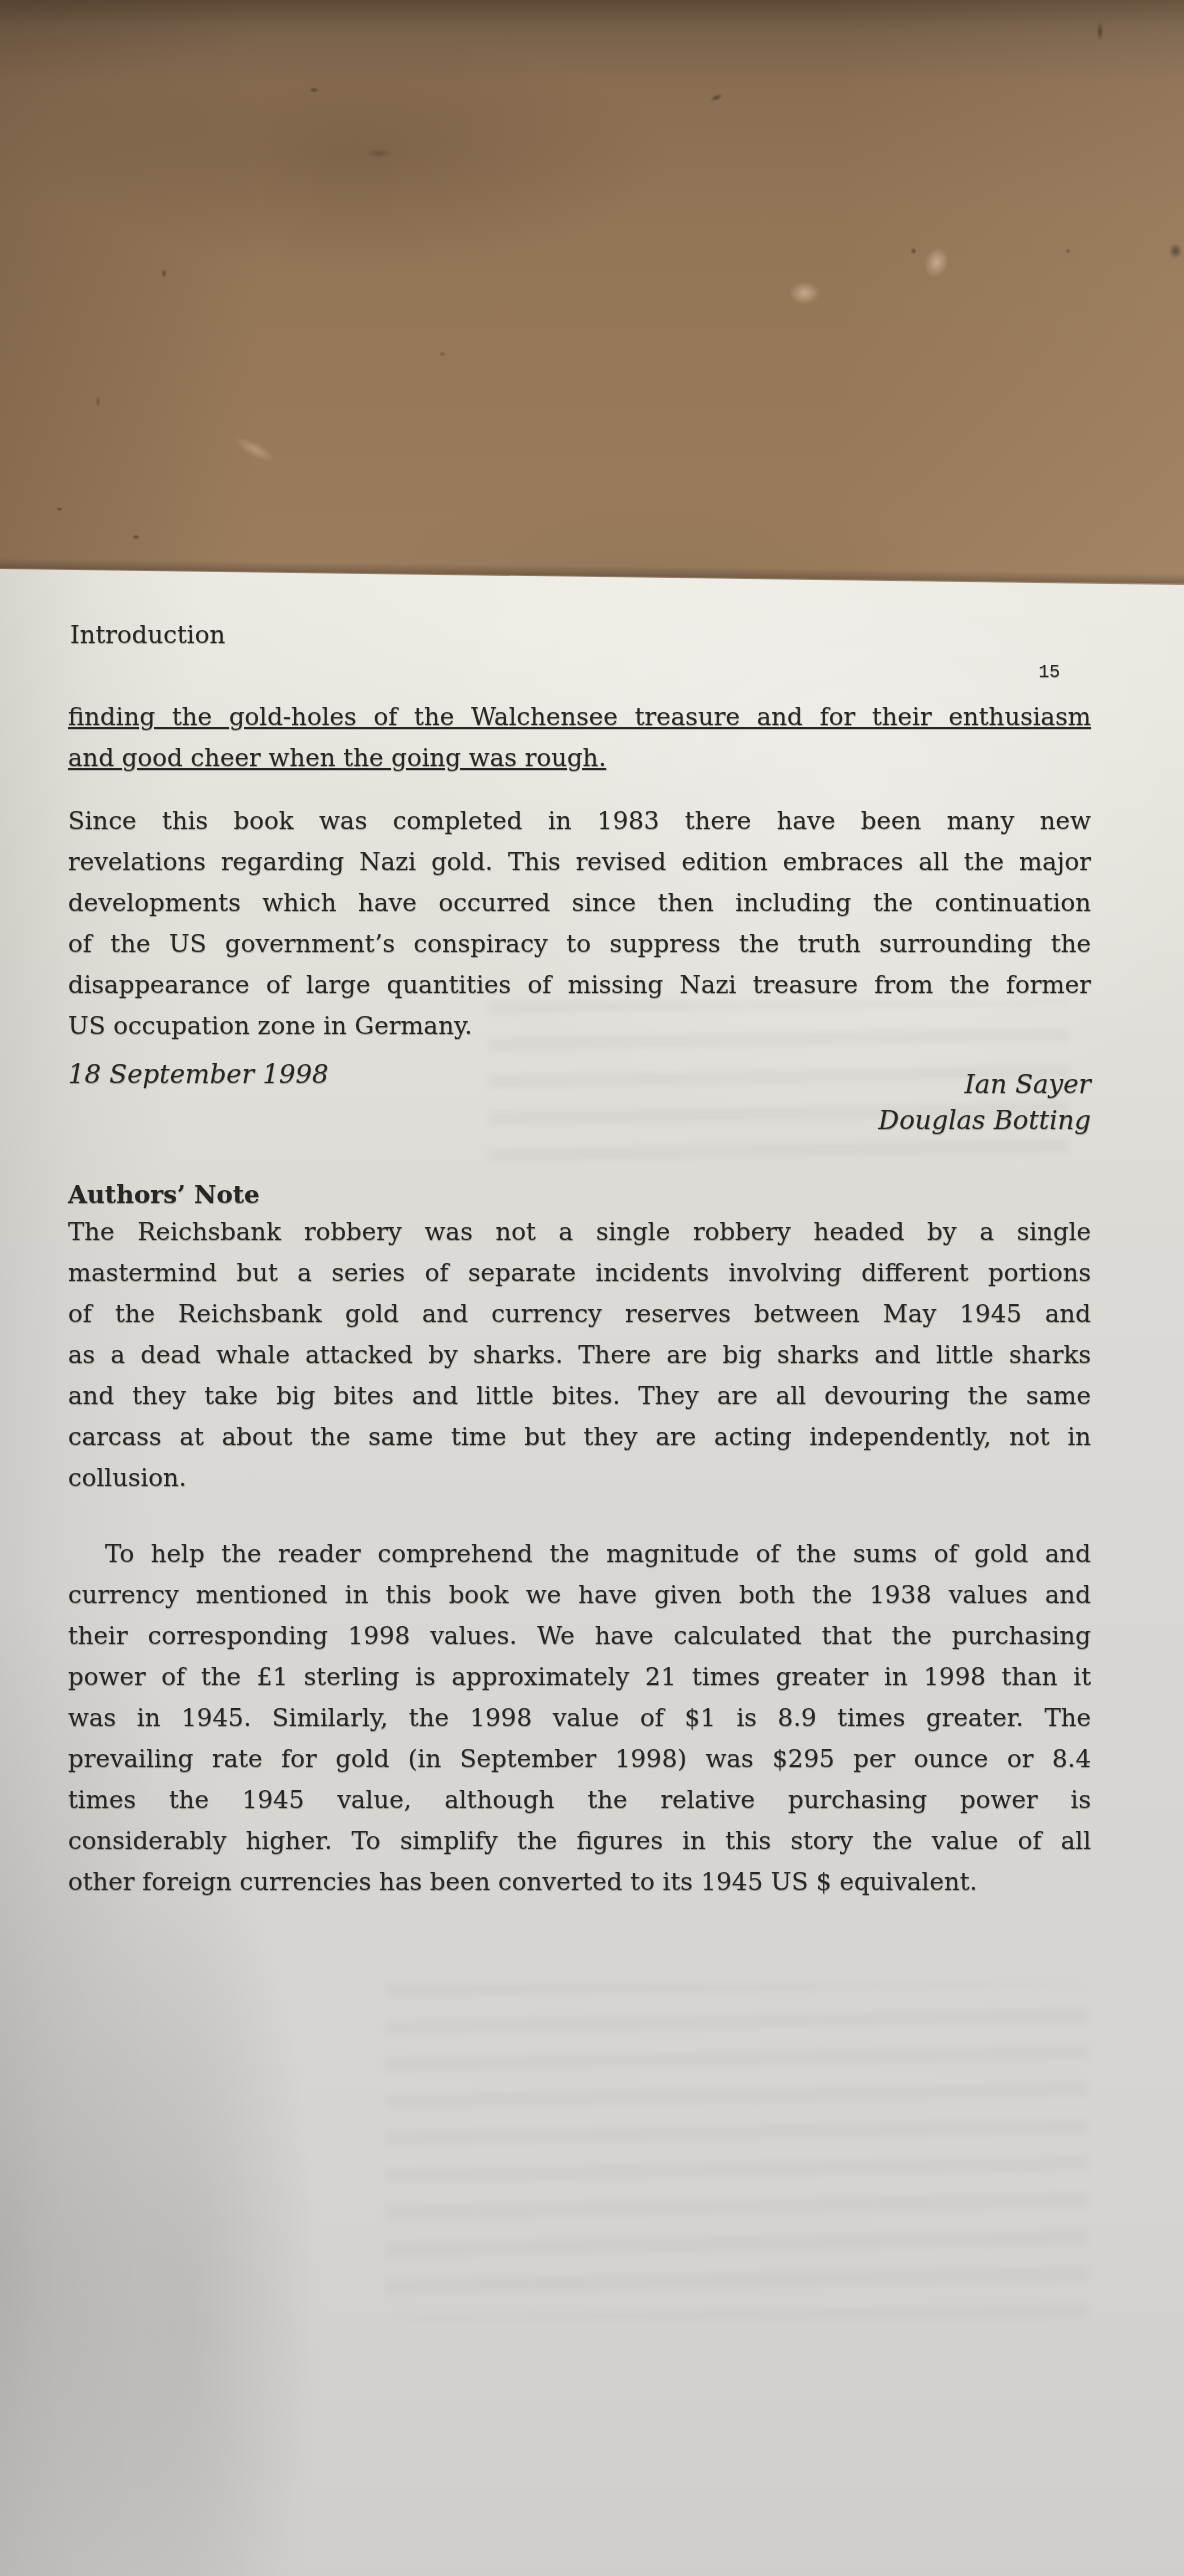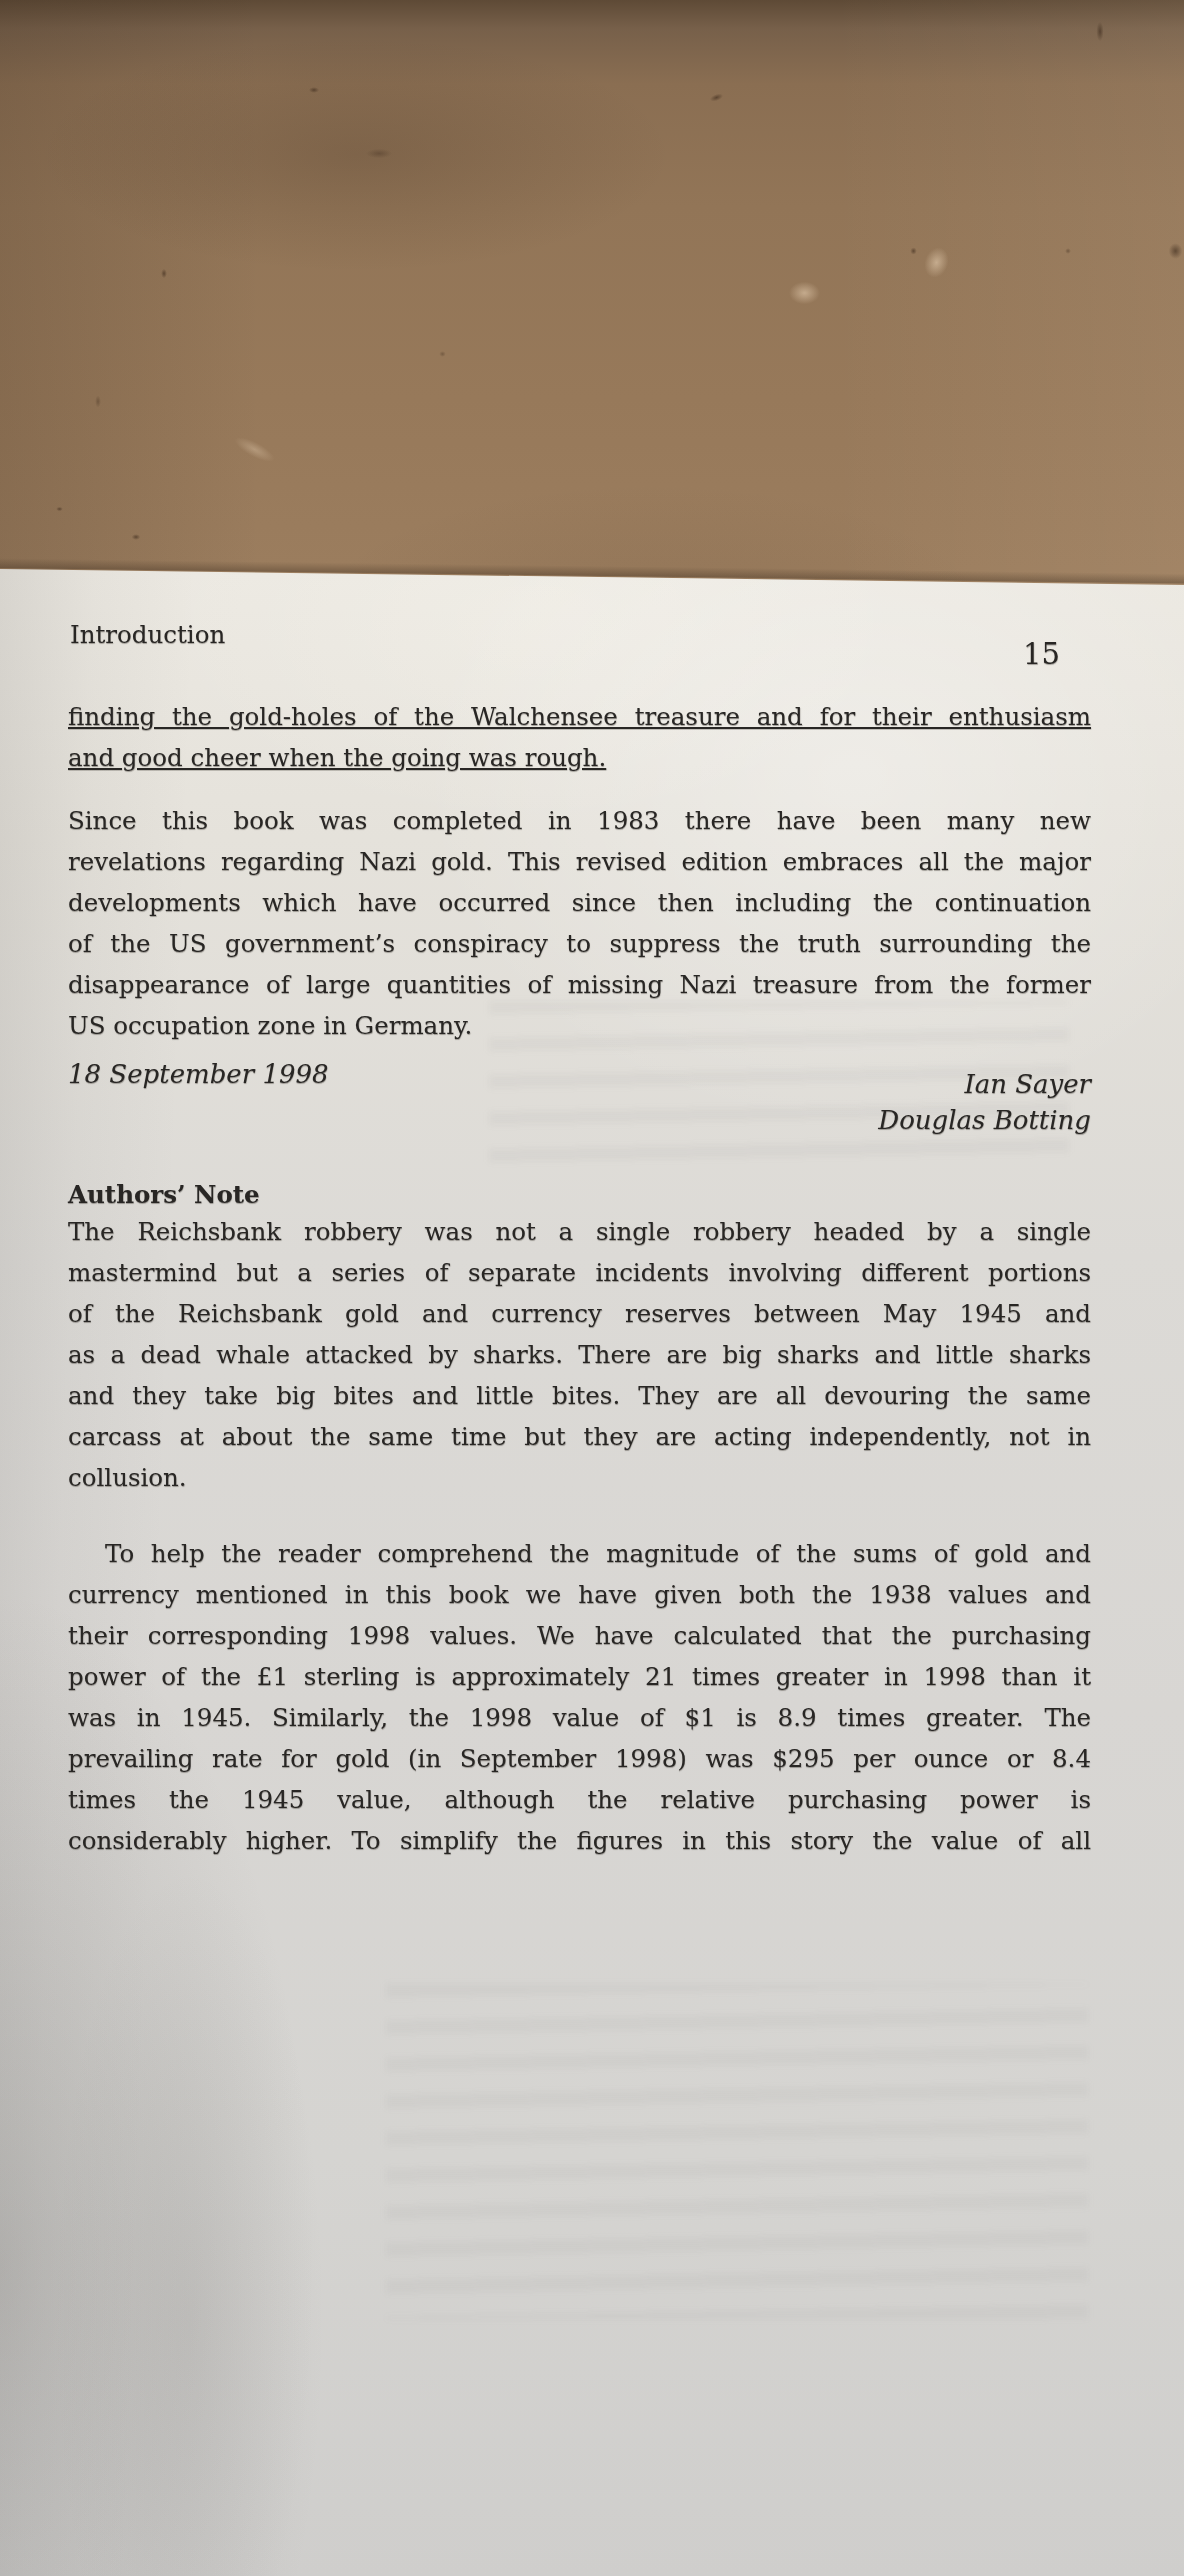--- a/index.html
+++ b/index.html
@@ -65,21 +65,21 @@
   }
 
   
   .print { color: #282624; text-shadow: 0.3px 0.6px 0.8px rgba(72,66,60,0.45); }
   .textblock { position: absolute; left: 68px; width: 1023px; font-size: 24.5px; line-height: 41px; }
   .textblock .line { white-space: nowrap; text-align: justify; text-align-last: justify; height: 41px; }
   .textblock .line.last { text-align-last: left; }
   .indent-first .line:first-child { text-indent: 37px; }
 
   .running-head { position: absolute; left: 70px; top: 620px; font-size: 24.5px; }
-  .page-number  { position: absolute; left: 996px; top: 637px; width: 64px; font-size: 29px; text-align: right; }
+  .page-number  { position: absolute; left: 996px; top: 662px; width: 64px; font-size: 18px; text-align: right; font-family: Liberation Mono, monospace; }
 
   .date-line { position: absolute; left: 68px; top: 1059px; font-size: 26px; font-style: italic; }
   .authors-block { position: absolute; left: 68px; top: 1066px; width: 1023px; font-size: 26px; font-style: italic; line-height: 36px; }
   .authors-block .line { text-align: right; text-align-last: right; white-space: nowrap; height: 36px; }
 
   .note-heading { position: absolute; left: 68px; top: 1180px; font-size: 24.5px; font-weight: bold; }
 
   .p1  { top: 696px; text-decoration: underline; }
   .p2  { top: 800px; }
   .np1 { top: 1211px; }
@@ -153,17 +153,18 @@
 
     <div class="print textblock np2 indent-first">
         <div class="line">To help the reader comprehend the magnitude of the sums of gold and</div>
         <div class="line">currency mentioned in this book we have given both the 1938 values and</div>
         <div class="line">their corresponding 1998 values. We have calculated that the purchasing</div>
         <div class="line">power of the £1 sterling is approximately 21 times greater in 1998 than it</div>
         <div class="line">was in 1945. Similarly, the 1998 value of $1 is 8.9 times greater. The</div>
         <div class="line">prevailing rate for gold (in September 1998) was $295 per ounce or 8.4</div>
         <div class="line">times the 1945 value, although the relative purchasing power is</div>
         <div class="line">considerably higher. To simplify the figures in this story the value of all</div>
+        <div class="line last">other foreign currencies has been converted to its 1945 US $ equivalent.</div>
       </div>
 
   </div>
 </div>
 
 
 </body></html>

